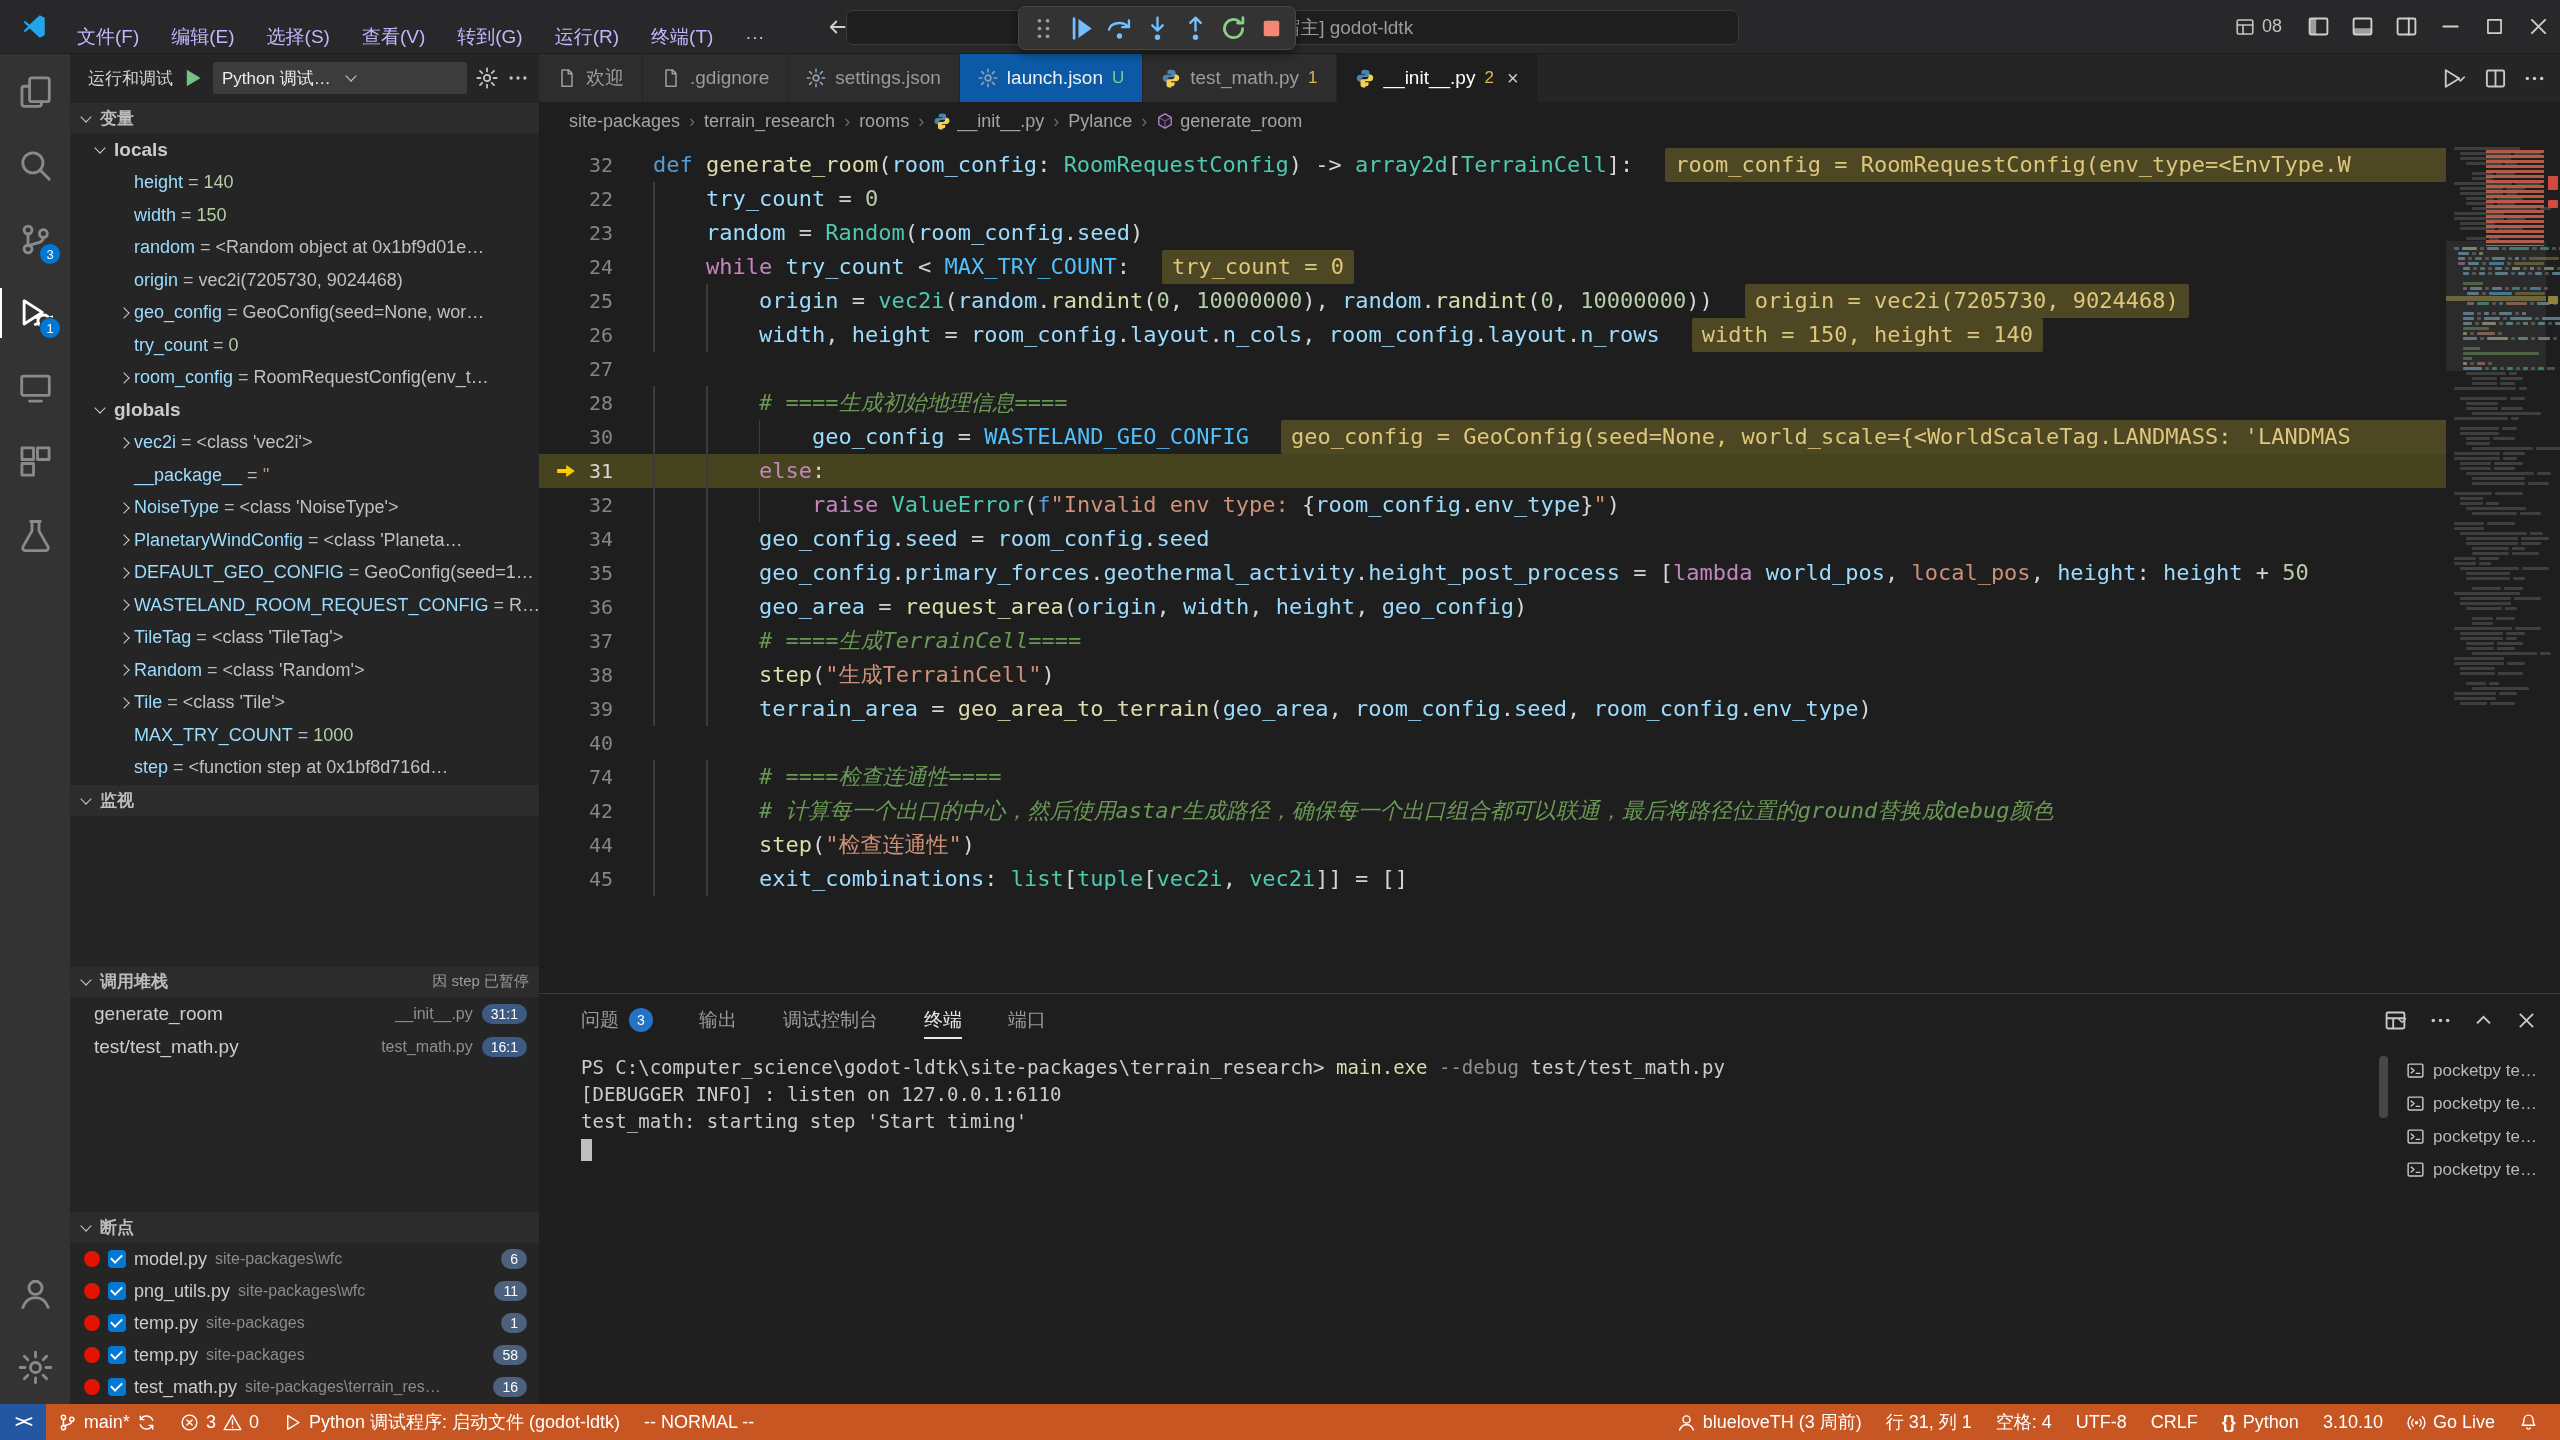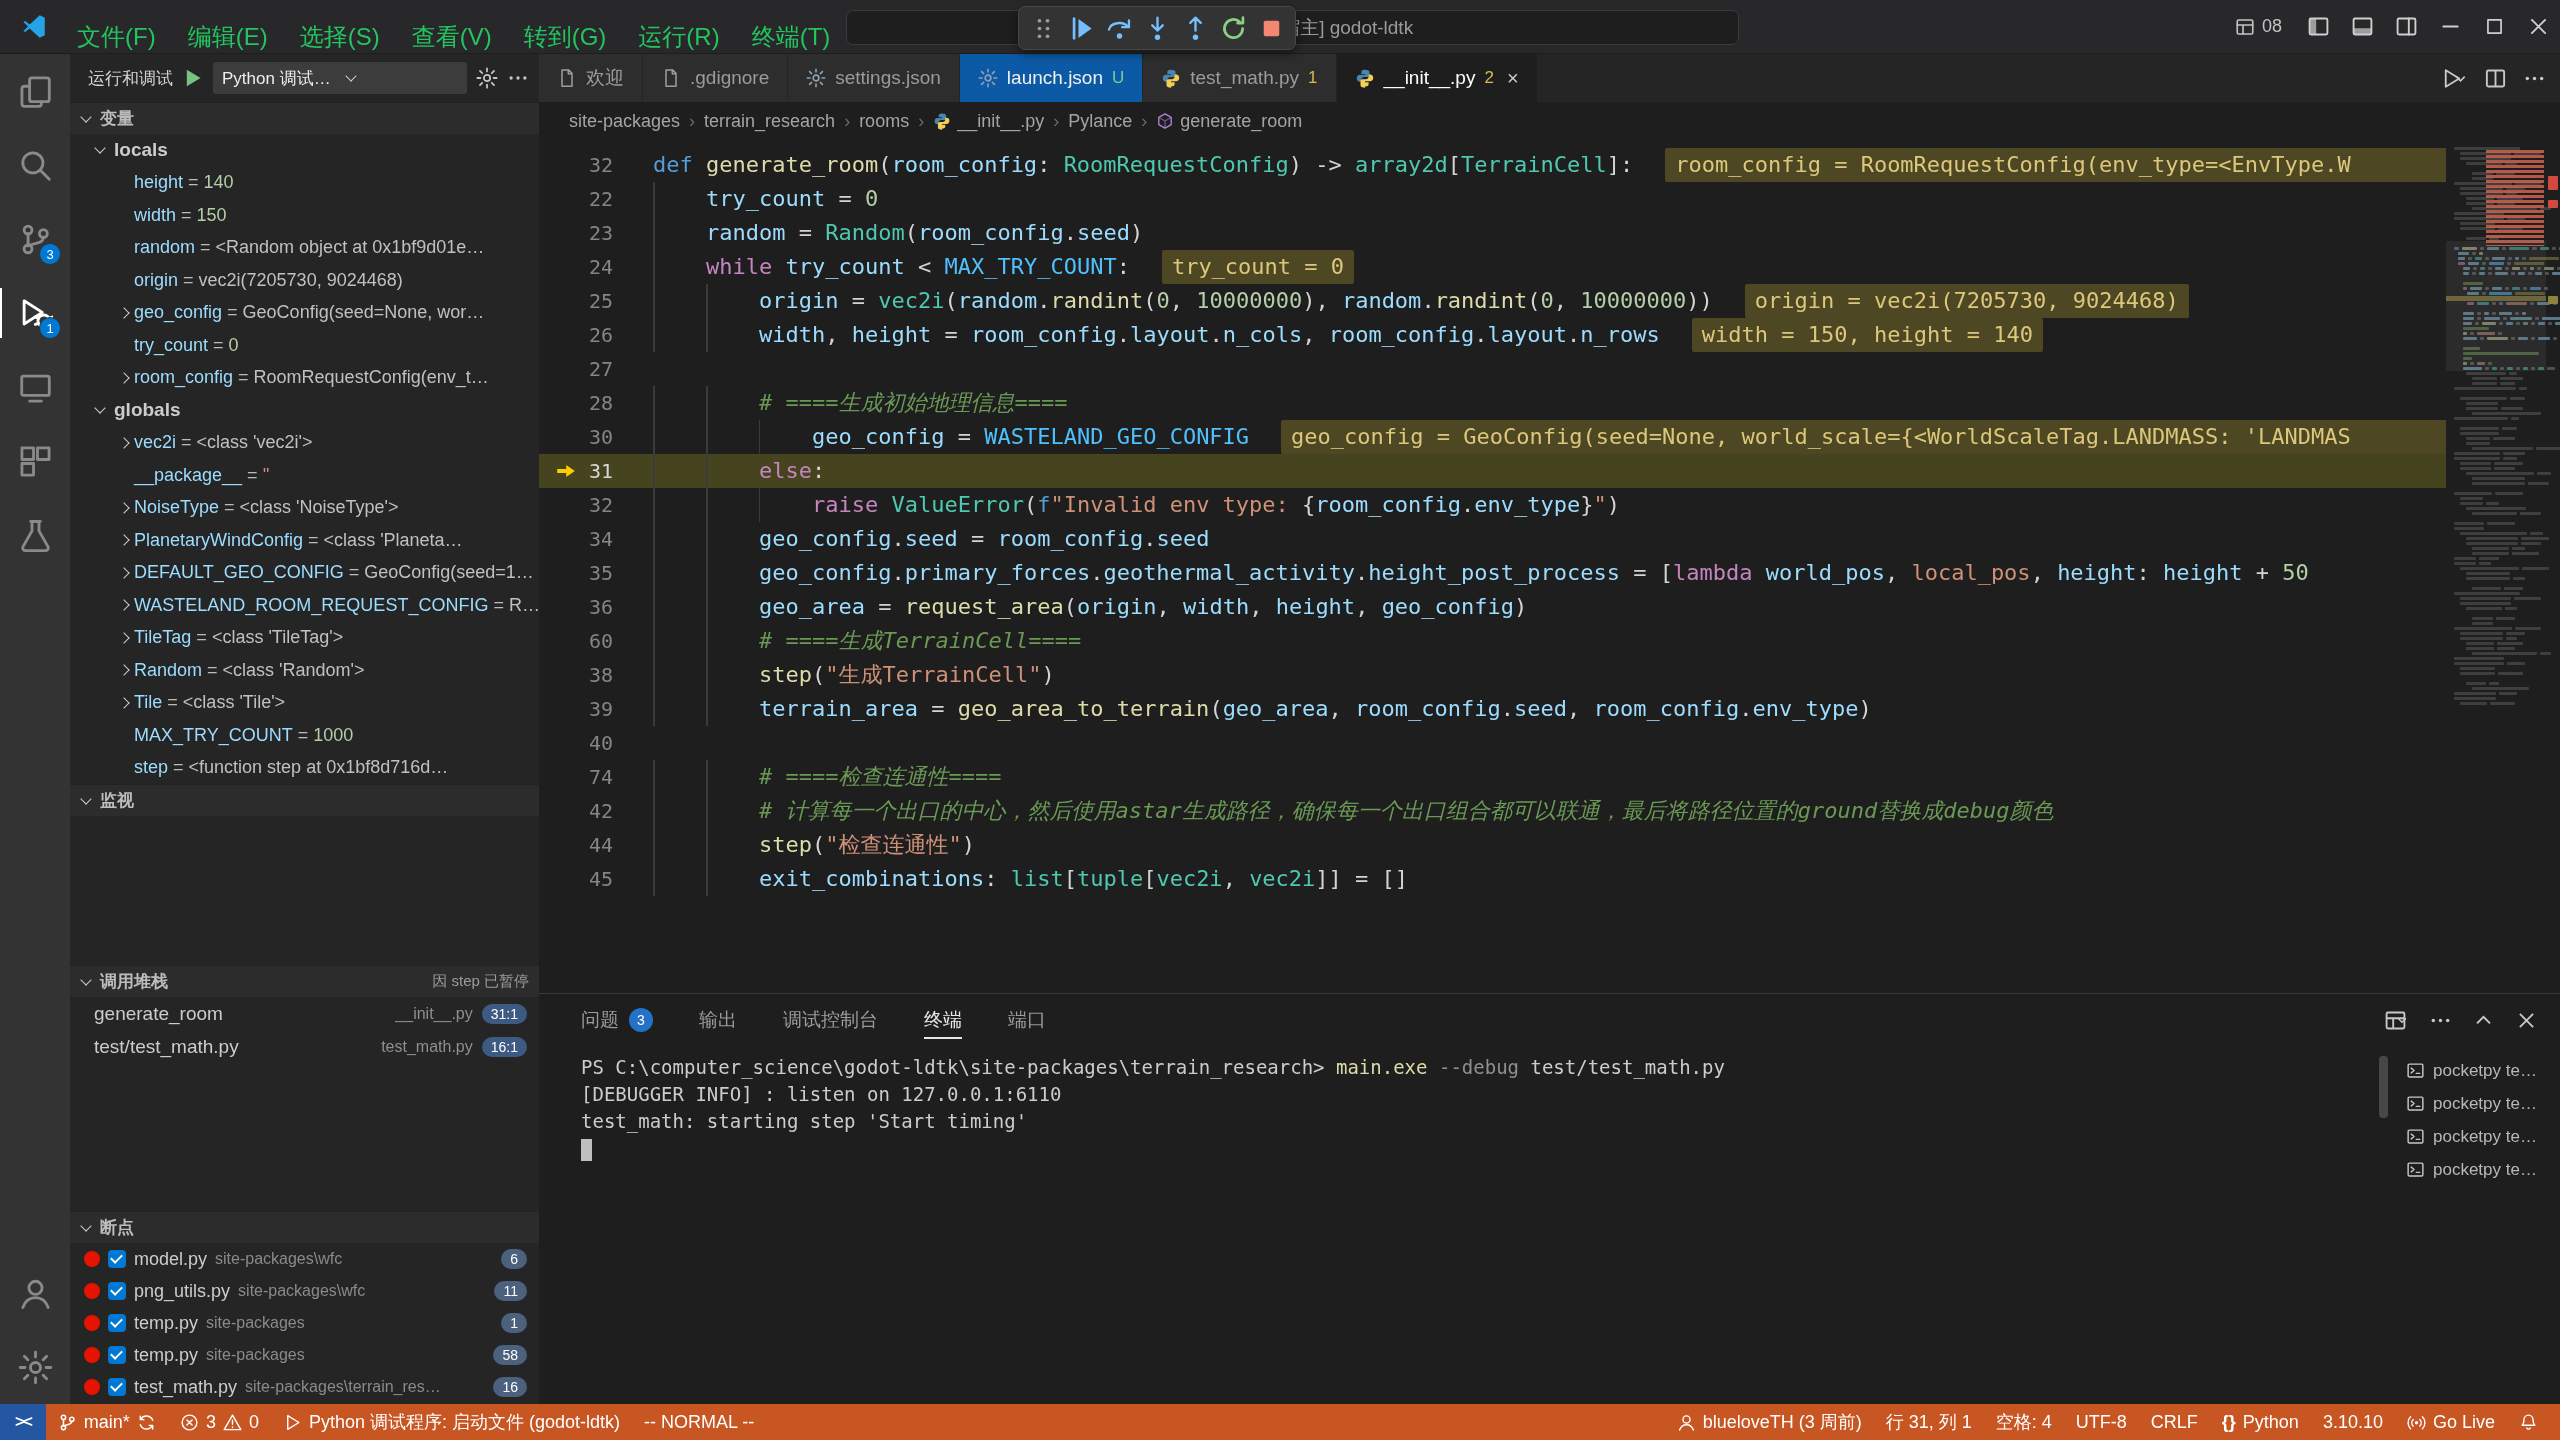--- a/index.html
+++ b/index.html
@@ -5,21 +5,21 @@
   *{box-sizing:border-box;margin:0;padding:0;-webkit-font-smoothing:antialiased;}
   html,body{width:2560px;height:1440px;overflow:hidden;background:#1e1e1e;}
   body{font-family:"Liberation Sans","DejaVu Sans",sans-serif;color:#cccccc;font-size:19px;}
   #app{position:fixed;inset:0;width:2560px;height:1440px;}
   .ic{display:inline-flex;width:22px;height:22px;flex:none;align-items:center;justify-content:center;}
   .ic svg{width:100%;height:100%;}
   
   #titlebar{position:absolute;top:0;left:0;right:0;height:54px;background:#28282a;border-bottom:1px solid #1d1d1d;display:flex;align-items:center;z-index:20;}
   #logo{margin:0 14px 0 20px;display:flex;}
   #menus{display:flex;height:100%;align-items:center;}
-  .menu-item{padding:0 16px;height:36px;display:flex;align-items:center;border-radius:6px;color:#22c55e;font-size:24px;white-space:nowrap;margin-top:20px;}
+  .menu-item{padding:0 16px;height:36px;display:flex;align-items:center;border-radius:6px;color:#c4b5fd;font-size:19px;white-space:nowrap;margin-top:20px;}
   #nav-arrows{display:flex;gap:14px;margin-left:46px;color:#cfcfcf;}
   #nav-arrows .dim{color:#7a7a7a;}
   #command-center{position:absolute;left:846px;top:10px;width:893px;height:35px;background:#1e1e1f;border:1px solid #3b3b3c;border-radius:7px;display:flex;align-items:center;justify-content:center;gap:10px;color:#9a9a9a;font-size:19px;}
   #debug-toolbar{position:absolute;left:1018px;top:6px;height:44px;background:#333334;border:1px solid #474748;border-radius:7px;display:flex;align-items:center;padding:0 6px;gap:2px;box-shadow:0 4px 10px rgba(0,0,0,.45);z-index:40;}
   .dbg-btn{width:36px;height:36px;display:flex;align-items:center;justify-content:center;border-radius:5px;}
   .dbg-btn .ic{width:27px;height:27px;}
   #tb-right{margin-left:auto;display:flex;align-items:center;height:100%;}
   .tb-widget{display:flex;align-items:center;gap:7px;color:#c3c3c3;padding:0 14px;font-size:18px;}
   .tb-ic{width:44px;height:100%;display:flex;align-items:center;justify-content:center;color:#cfcfcf;}
   .tb-ic .ic{width:23px;height:23px;}
@@ -793,21 +793,21 @@
               <span class="lnum">35</span>
               <span class="ind" style="width:106px"></span>
               <span class="ltext"><span class="tk-v">geo_config</span><span class="tk-p">.</span><span class="tk-v">primary_forces</span><span class="tk-p">.</span><span class="tk-v">geothermal_activity</span><span class="tk-p">.</span><span class="tk-v">height_post_process</span><span class="tk-p"> = [</span><span class="tk-k">lambda </span><span class="tk-v">world_pos</span><span class="tk-p">, </span><span class="tk-s">local_pos</span><span class="tk-p">, </span><span class="tk-v">height</span><span class="tk-p">: </span><span class="tk-v">height</span><span class="tk-p"> + </span><span class="tk-n">50</span></span>
             </div>
             <div class="cline">
               <span class="lnum">36</span>
               <span class="ind" style="width:106px"></span>
               <span class="ltext"><span class="tk-v">geo_area</span><span class="tk-p"> = </span><span class="tk-f">request_area</span><span class="tk-p">(</span><span class="tk-v">origin</span><span class="tk-p">, </span><span class="tk-v">width</span><span class="tk-p">, </span><span class="tk-v">height</span><span class="tk-p">, </span><span class="tk-v">geo_config</span><span class="tk-p">)</span></span>
             </div>
             <div class="cline">
-              <span class="lnum">60</span>
+              <span class="lnum">37</span>
               <span class="ind" style="width:106px"></span>
               <span class="ltext"><span class="tk-c"># ====生成TerrainCell====</span></span>
             </div>
             <div class="cline">
               <span class="lnum">38</span>
               <span class="ind" style="width:106px"></span>
               <span class="ltext"><span class="tk-f">step</span><span class="tk-p">(</span><span class="tk-s">"生成TerrainCell"</span><span class="tk-p">)</span></span>
             </div>
             <div class="cline">
               <span class="lnum">39</span>

